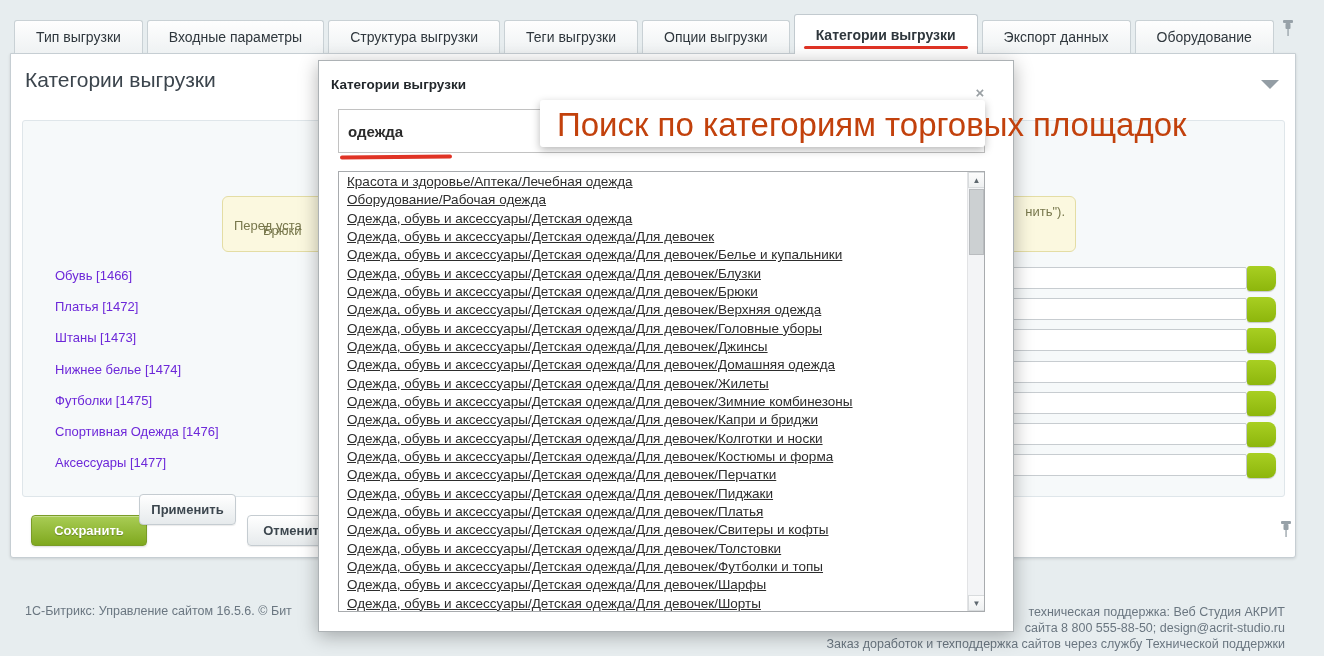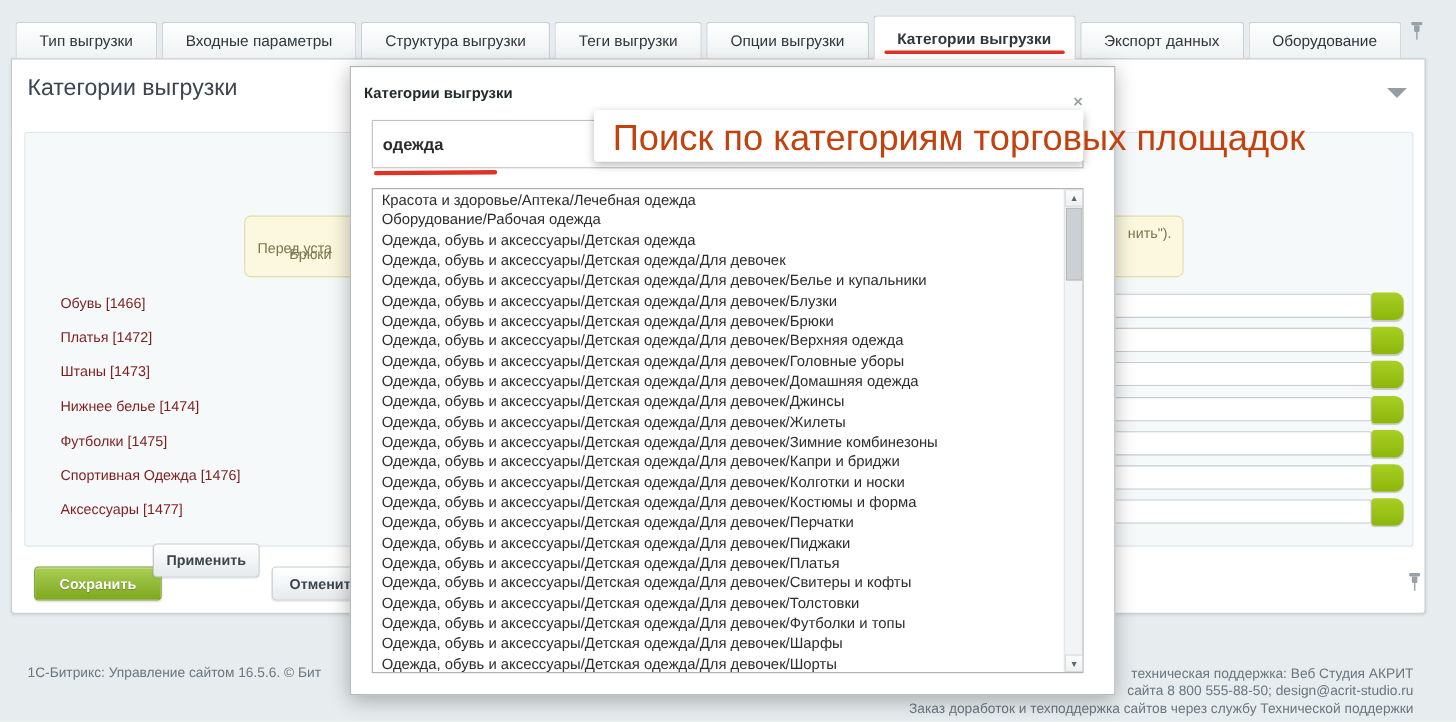--- a/index.html
+++ b/index.html
@@ -52,21 +52,21 @@
   .warn {
     position:absolute; left:222px; top:196px; width:854px; height:56px;
     background:#fbf8df; border:1px solid #e4dda4; border-radius:6px;
     z-index:4; font-size:13px; color:#77774c;
   }
   .warn-l1 { position:absolute; left:11px; top:21px; }
   .warn-l2 { position:absolute; left:40px; top:26px; }
   .warn-r1 { position:absolute; right:10px; top:7px; }
   
   .labels-col { position:absolute; left:55px; top:268px; z-index:4; }
-  .form-label { height:31.2px; font-size:13px; color:#7f1d1d; line-height:16px; }
+  .form-label { height:31.2px; font-size:13px; color:#6d28d9; line-height:16px; }
   .inputs-col { position:absolute; left:560px; top:266px; z-index:4; }
   .form-row { height:31.2px; position:relative; }
   .form-input {
     position:absolute; left:0; top:1px; width:687px; height:22px;
     background:#fff; border:1px solid #c7ccd0; border-radius:2px;
   }
   .form-green {
     position:absolute; left:687px; top:0; width:29px; height:25px;
     background:linear-gradient(#a8cf22,#8db60c);
     border-radius:3px 8px 8px 3px;
@@ -131,20 +131,21 @@
   }
   .modal-list {
     position:absolute; left:19px; top:110px; width:647px; height:441px;
     border:1px solid #a8abae; background:#fff; overflow:hidden;
   }
   .lb-items { position:absolute; left:0; top:1px; right:17px; }
   .lb-item {
     height:18.33px; line-height:18.33px; padding-left:8px;
     font-size:13.5px; color:#2d2d2d; white-space:nowrap; overflow:hidden;
     cursor:default;
+    text-decoration:underline;
   }
   .lb-scroll {
     position:absolute; right:0; top:0; bottom:0; width:17px;
     background:#f3f4f6; border-left:1px solid #e2e3e5;
   }
   .lb-btn {
     position:absolute; left:0; width:17px; height:16px;
     background:linear-gradient(#fcfcfc,#eef0f1); border:1px solid #d8dbdd;
     display:flex; align-items:center; justify-content:center;
     font-size:8px; color:#5d676e; cursor:pointer;
@@ -288,22 +289,22 @@
 
     <div class="lb-item">Красота и здоровье/Аптека/Лечебная одежда</div>
         <div class="lb-item">Оборудование/Рабочая одежда</div>
         <div class="lb-item">Одежда, обувь и аксессуары/Детская одежда</div>
         <div class="lb-item">Одежда, обувь и аксессуары/Детская одежда/Для девочек</div>
         <div class="lb-item">Одежда, обувь и аксессуары/Детская одежда/Для девочек/Белье и купальники</div>
         <div class="lb-item">Одежда, обувь и аксессуары/Детская одежда/Для девочек/Блузки</div>
         <div class="lb-item">Одежда, обувь и аксессуары/Детская одежда/Для девочек/Брюки</div>
         <div class="lb-item">Одежда, обувь и аксессуары/Детская одежда/Для девочек/Верхняя одежда</div>
         <div class="lb-item">Одежда, обувь и аксессуары/Детская одежда/Для девочек/Головные уборы</div>
+        <div class="lb-item">Одежда, обувь и аксессуары/Детская одежда/Для девочек/Джинсы</div>
         <div class="lb-item">Одежда, обувь и аксессуары/Детская одежда/Для девочек/Домашняя одежда</div>
-        <div class="lb-item">Одежда, обувь и аксессуары/Детская одежда/Для девочек/Джинсы</div>
         <div class="lb-item">Одежда, обувь и аксессуары/Детская одежда/Для девочек/Жилеты</div>
         <div class="lb-item">Одежда, обувь и аксессуары/Детская одежда/Для девочек/Зимние комбинезоны</div>
         <div class="lb-item">Одежда, обувь и аксессуары/Детская одежда/Для девочек/Капри и бриджи</div>
         <div class="lb-item">Одежда, обувь и аксессуары/Детская одежда/Для девочек/Колготки и носки</div>
         <div class="lb-item">Одежда, обувь и аксессуары/Детская одежда/Для девочек/Костюмы и форма</div>
         <div class="lb-item">Одежда, обувь и аксессуары/Детская одежда/Для девочек/Перчатки</div>
         <div class="lb-item">Одежда, обувь и аксессуары/Детская одежда/Для девочек/Пиджаки</div>
         <div class="lb-item">Одежда, обувь и аксессуары/Детская одежда/Для девочек/Платья</div>
         <div class="lb-item">Одежда, обувь и аксессуары/Детская одежда/Для девочек/Свитеры и кофты</div>
         <div class="lb-item">Одежда, обувь и аксессуары/Детская одежда/Для девочек/Толстовки</div>

